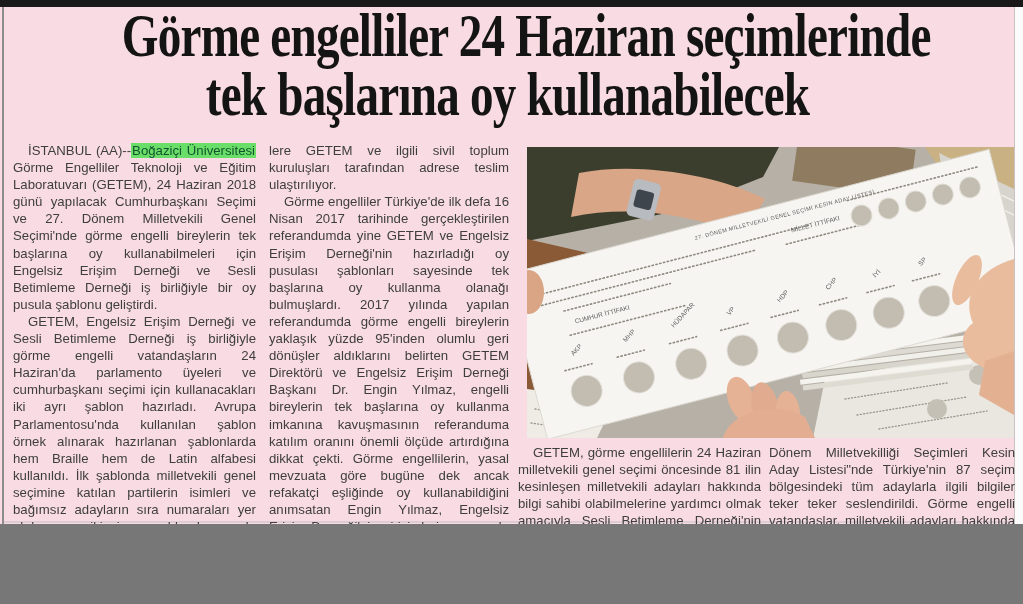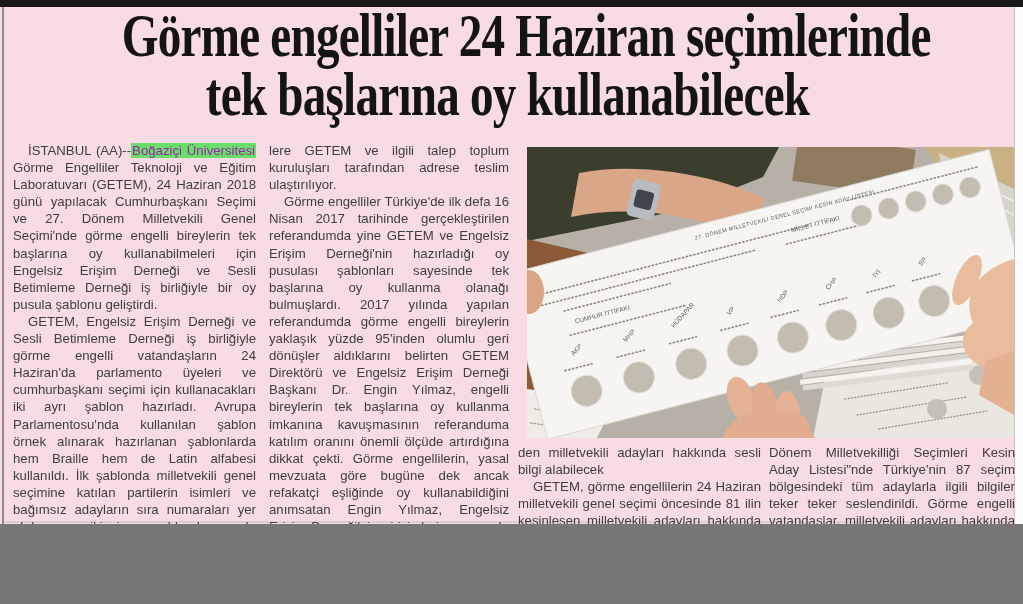--- a/index.html
+++ b/index.html
@@ -27,21 +27,21 @@
     font-size:13.2px; line-height:17.1px; color:#3e3e3e;
     text-align:justify;
   }
   .col p { margin:0; }
   .col p.indent { text-indent:15px; }
   #col1 { left:13px;  top:142px; width:243px; height:462px; }
   #col2 { left:269px; top:142px; width:240px; height:462px; }
   #col3 { left:518px; top:444px; width:243px; height:160px; }
   #col4 { left:769px; top:444px; width:246px; height:160px; }
 
-  .hl { background:#69df69; color:#a21caf; padding:0 1px; }
+  .hl { background:#69df69; color:#14532d; padding:0 1px; }
 
   .photo {
     position:absolute; left:527px; top:147px; width:487px; height:291px;
     background:#b6b0a6; overflow:hidden;
   }
   .photo svg { display:block; }
   .br { stroke:#8f8a80; stroke-width:1.6; stroke-dasharray:1.3 2.6; stroke-linecap:round; fill:none; }
   .brl { stroke:#9a958a; stroke-width:1.3; stroke-dasharray:1.1 2.2; stroke-linecap:round; fill:none; }
   .tpl-label { font-family:"Liberation Sans", sans-serif; fill:#5f5f5f; }
 </style>
@@ -58,27 +58,26 @@
     <div>Görme engelliler 24 Haziran seçimlerinde</div>
     <div>tek başlarına oy kullanabilecek</div>
   </div>
 
   <div class="col" id="col1">
     <p class="indent"><span>İSTANBUL (AA)--</span><span class="hl">Boğaziçi Üniversitesi</span><span> Görme Engelliler Teknoloji ve Eğitim Laboratuvarı (GETEM), 24 Haziran 2018 günü yapılacak Cumhurbaşkanı Seçimi ve 27. Dönem Milletvekili Genel Seçimi'nde görme engelli bireylerin tek başlarına oy kullanabilmeleri için Engelsiz Erişim Derneği ve Sesli Betimleme Derneği iş birliğiyle bir oy pusula şablonu geliştirdi.</span></p>
     <p class="indent">GETEM, Engelsiz Erişim Derneği ve Sesli Betimleme Derneği iş birliğiyle görme engelli vatandaşların 24 Haziran'da parlamento üyeleri ve cumhurbaşkanı seçimi için kullanacakları iki ayrı şablon hazırladı. Avrupa Parlamentosu'nda kullanılan şablon örnek alınarak hazırlanan şablonlarda hem Braille hem de Latin alfabesi kullanıldı. İlk şablonda milletvekili genel seçimine katılan partilerin isimleri ve bağımsız adayların sıra numaraları yer alırken, ikinci şablonda da cumhurbaşkanı adayları belirtiliyor. Görme engelli bireyler Braille alfabesi bilmeseler de sıralamayı bildikleri sürece şablon üzerindeki deliklerden istedikleri parti ya da adaya oy kullanabilecekler. Çift olarak hazırlanan 6000'in üzerinde oy pusulası şablonu, talep eden görme engelli seçmen-</p>
   </div>
 
   <div class="col" id="col2">
-    <p>lere GETEM ve ilgili talep toplum kuruluşları tarafından adrese teslim ulaştırılıyor.</p>
+    <p>lere GETEM ve ilgili sivil toplum kuruluşları tarafından adrese teslim ulaştırılıyor.</p>
     <p class="indent">Görme engelliler Türkiye'de ilk defa 16 Nisan 2017 tarihinde gerçekleştirilen referandumda yine GETEM ve Engelsiz Erişim Derneği'nin hazırladığı oy pusulası şablonları sayesinde tek başlarına oy kullanma olanağı bulmuşlardı. 2017 yılında yapılan referandumda görme engelli bireylerin yaklaşık yüzde 95'inden olumlu geri dönüşler aldıklarını belirten GETEM Direktörü ve Engelsiz Erişim Derneği Başkanı Dr. Engin Yılmaz, engelli bireylerin tek başlarına oy kullanma imkanına kavuşmasının referanduma katılım oranını önemli ölçüde artırdığına dikkat çekti. Görme engellilerin, yasal mevzuata göre bugüne dek ancak refakatçi eşliğinde oy kullanabildiğini anımsatan Engin Yılmaz, Engelsiz Erişim Derneği'nin girişimleri sonucunda Yüksek Seçim Kurulu'nun Mayıs 2018'de yayımladığı karar doğrultusunda, isteyen görme engellilerin 24 Haziran seçiminde tek başlarına ve erişilebilir biçimde oy kullanabilmeleri için hazırlanan şablonu kullanılabileceklerini vurguladı.</p>
 
   </div>
 
   <div class="col" id="col3">
-    <p>den milletvekili adayları hakkında sesli bilgi alabilecek</p>
     <p class="indent">GETEM, görme engellilerin 24 Haziran milletvekili genel seçimi öncesinde 81 ilin kesinleşen milletvekili adayları hakkında bilgi sahibi olabilmelerine yardımcı olmak amacıyla Sesli Betimleme Derneği'nin katkılarıyla ilk kez sesli bilgilendirmeler de hazırlandı. "Cumhurbaşkanlığı ve 27.</p>
   </div>
 
   <div class="col" id="col4">
     <p>Dönem Milletvekilliği Seçimleri Kesin Aday Listesi"nde Türkiye'nin 87 seçim bölgesindeki tüm adaylarla ilgili bilgiler teker teker seslendirildi. Görme engelli vatandaşlar, milletvekili adayları hakkında seslendirilen dosyalara GETEM'in web sitesi üzerinden (http://getem.boun.edu.tr/?q=node/44804) ve www.dunyayaseslen.com/s2018 adresinden rahatlıkla ulaşabiliyorlar.</p>
   </div>
 
   <div class="photo">
     <svg width="487" height="291" viewBox="0 0 487 291">
 

